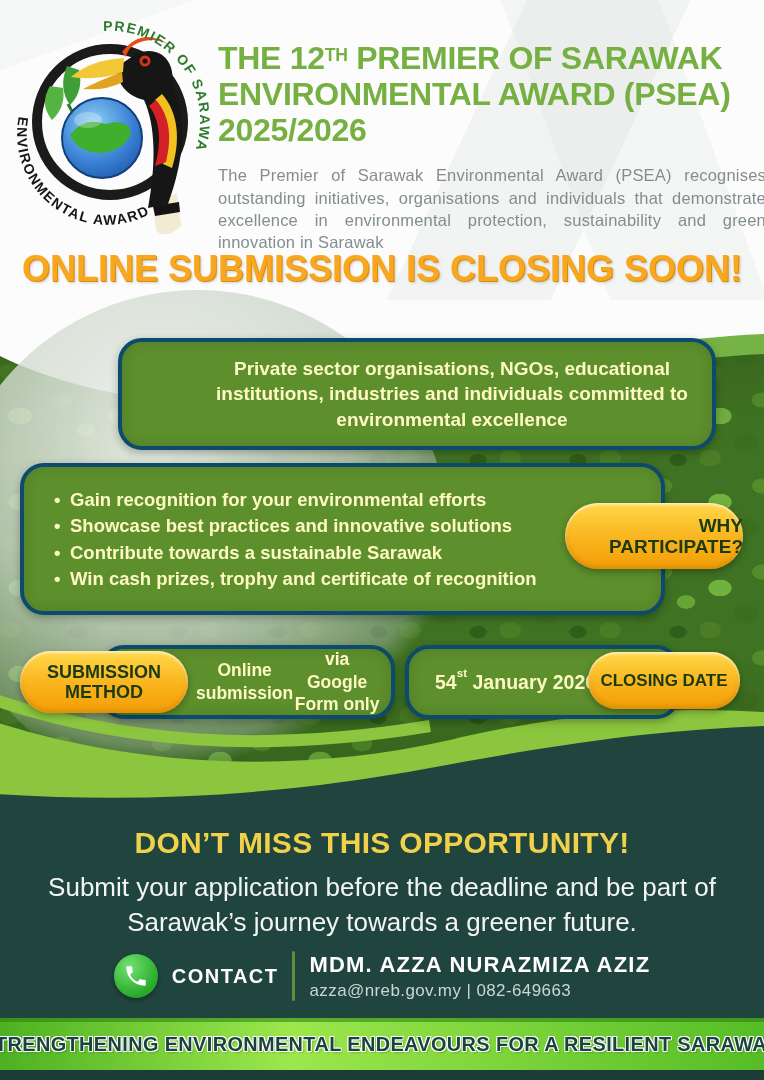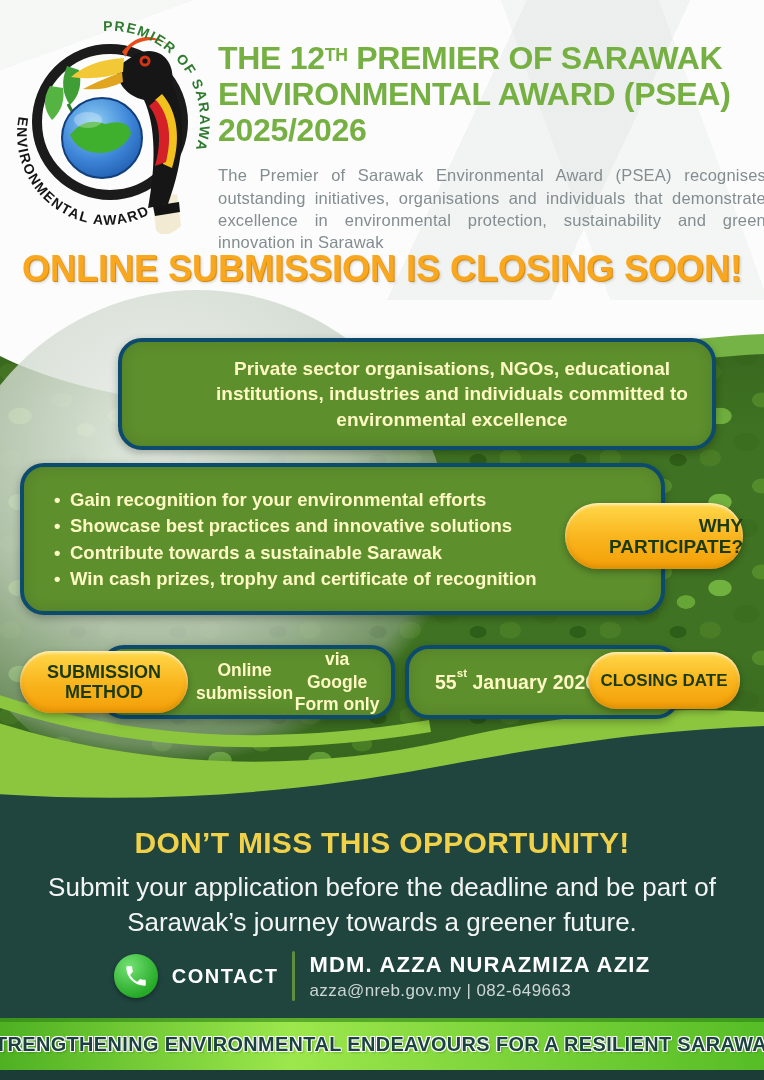--- a/index.html
+++ b/index.html
@@ -208,21 +208,21 @@
     </div>
     <div class="badge-pill badge-why">WHY PARTICIPATE?</div>
 
     <div class="green-card card-method">
       <span>Online submission</span>
       <span>via Google Form only</span>
     </div>
     <div class="badge-pill badge-method">SUBMISSION METHOD</div>
 
     <div class="green-card card-closing">
-      <span><span>55</span><sup>st</sup><span> January 2026</span></span>
+      <span><span>54</span><sup>st</sup><span> January 2026</span></span>
     </div>
     <div class="badge-pill badge-closing">CLOSING DATE</div>
 
     <svg class="wave-bottom" width="764" height="130" viewBox="0 0 764 130">
       <path d="M-5,30 C120,72 260,84 430,56" stroke="#8cc63e" stroke-width="12" fill="none"></path>
       <path d="M-5,52 C140,98 300,104 450,70 C570,42 660,36 766,42 L766,132 L-5,132 Z" fill="#8cc63e"></path>
       <path d="M-5,124 C150,134 290,124 430,98 C570,72 660,60 766,56 L766,132 L-5,132 Z" fill="#20443e"></path>
     </svg>
   </div>
 

